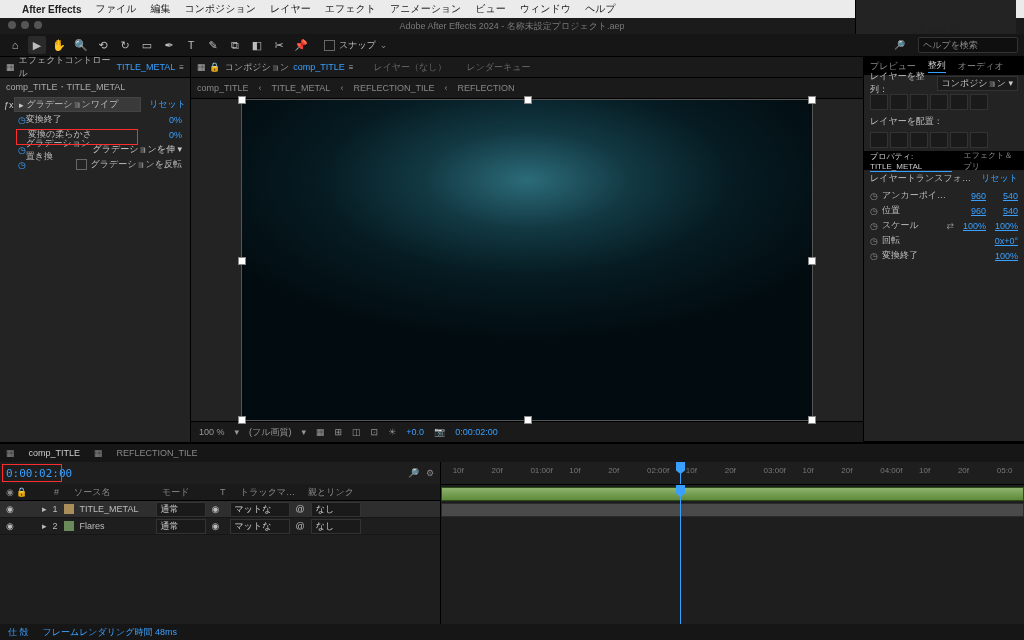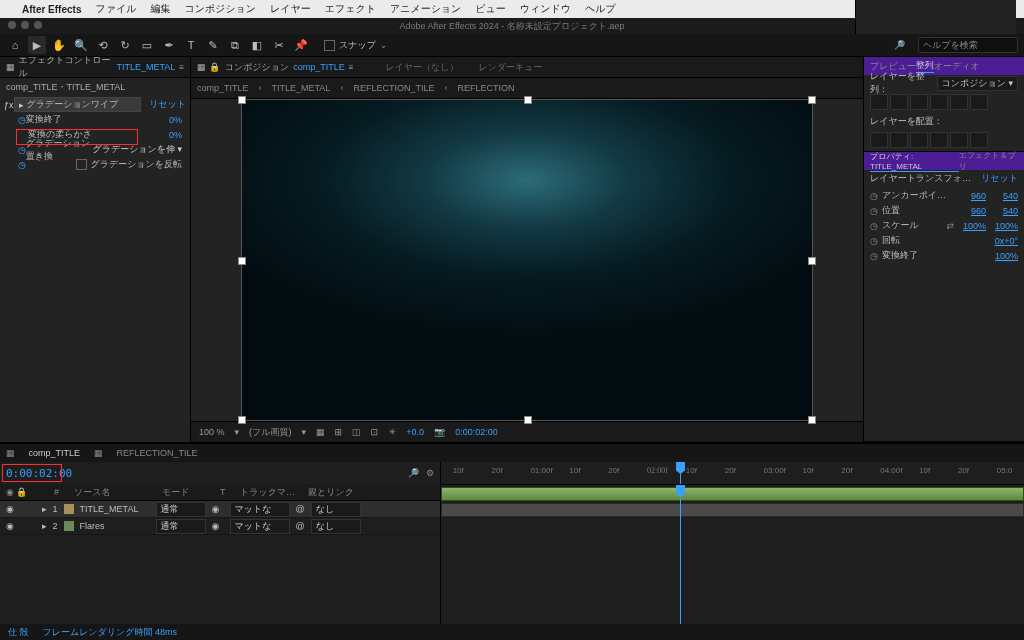--- a/index.html
+++ b/index.html
@@ -38,21 +38,21 @@
   .center{flex:1;display:flex;flex-direction:column;background:#232323;min-width:0;}
   .comp-tabs{height:20px;background:#1a1a1a;display:flex;align-items:center;padding:0 6px;gap:10px;border-bottom:1px solid #000;color:#888;}
   .comp-tabs .crumb{color:#888;}
   .viewer{flex:1;display:flex;align-items:center;justify-content:center;position:relative;background:#232323;}
   .canvas{width:570px;height:320px;background:radial-gradient(ellipse 60% 50% at 50% 25%, #2c6b79 0%, #123943 30%, #061b22 60%, #020c10 100%);position:relative;border:1px solid #555;}
   .canvas .txt{position:absolute;top:42%;left:50%;transform:translate(-50%,-50%);font-size:46px;font-weight:700;letter-spacing:4px;font-family:"Arial Black",Arial,sans-serif;color:#d8f2f5;text-shadow:0 0 8px rgba(120,210,220,.6), inset 0 0 0 rgba(0,0,0,0);background:linear-gradient(180deg,#e8fbfd 0%,#8fc3c9 30%,#1f3d42 50%,#8fc3c9 70%,#e8fbfd 100%);-webkit-background-clip:text;-webkit-text-fill-color:transparent;white-space:nowrap;}
   .handle{position:absolute;width:6px;height:6px;background:#fff;border:1px solid #888;}
   .viewer-footer{height:20px;background:#1a1a1a;display:flex;align-items:center;gap:10px;padding:0 8px;color:#999;border-top:1px solid #000;}
   .right{width:160px;background:#232323;border-left:1px solid #000;display:flex;flex-direction:column;}
   .rpanel{border-bottom:1px solid #000;}
-  .rptabs{height:18px;background:#4c1d95;display:flex;align-items:center;gap:0;padding:0 6px;color:#888;}
+  .rptabs{height:18px;background:#000000;display:flex;align-items:center;gap:12px;padding:0 6px;color:#888;}
   .rptabs .on{color:#ccc;border-bottom:1px solid #3aa0ff;}
   .rp-row{display:flex;align-items:center;height:16px;padding:0 6px;}
   .rp-row .lbl{flex:1;color:#bcbcbc;}
   .dd{background:#1a1a1a;border:1px solid #333;padding:0 4px;height:13px;display:flex;align-items:center;color:#ccc;}
   .btnrow{display:flex;gap:2px;padding:3px 6px;}
   .ibtn{width:16px;height:14px;background:#1a1a1a;border:1px solid #333;}
   .propg{padding:2px 6px;}
   .propg .row{display:flex;align-items:center;height:15px;}
   .propg .sw{width:12px;color:#888;}
   .propg .nm{flex:1;color:#bcbcbc;}
@@ -184,21 +184,21 @@
       <div class="redbox" style="left:16px;top:72px;width:120px;height:14px;"></div>
     </div>
 
     <div class="center">
       <div class="panel-tab">
         <span>▦</span>
         <span>🔒</span>
         <span>コンポジション</span>
         <span class="blue">comp_TITLE</span>
         <span class="tiny">≡</span>
-        <span style="margin-left:28px;color:#666">レイヤー（なし）</span>
+        <span style="margin-left:16px;color:#666">レイヤー（なし）</span>
         <span style="margin-left:16px;color:#666">レンダーキュー</span>
       </div>
       <div class="comp-tabs">
         <span class="crumb blue">comp_TITLE</span>
           <span>‹</span>
         <span class="crumb">TITLE_METAL</span>
           <span>‹</span>
         <span class="crumb">REFLECTION_TILE</span>
           <span>‹</span>
         <span class="crumb">REFLECTION</span>
@@ -356,21 +356,21 @@
           <span class="dd" style="width:40px">なし</span>
         </div>
       </div>
       <div class="tl-right">
         <div class="ruler" id="ruler">
             <span class="tick" style="left: 2%;">10f</span>
             <span class="tick" style="left: 8.66667%;">20f</span>
             <span class="tick" style="left: 15.3333%;">01:00f</span>
             <span class="tick" style="left: 22%;">10f</span>
             <span class="tick" style="left: 28.6667%;">20f</span>
-            <span class="tick" style="left: 35.3333%; font-family: Liberation Serif, serif;">02:00f</span>
+            <span class="tick" style="left: 35.3333%;">02:00f</span>
             <span class="tick" style="left: 42%;">10f</span>
             <span class="tick" style="left: 48.6667%;">20f</span>
             <span class="tick" style="left: 55.3333%;">03:00f</span>
             <span class="tick" style="left: 62%;">10f</span>
             <span class="tick" style="left: 68.6667%;">20f</span>
             <span class="tick" style="left: 75.3333%;">04:00f</span>
             <span class="tick" style="left: 82%;">10f</span>
             <span class="tick" style="left: 88.6667%;">20f</span>
             <span class="tick" style="left: 95.3333%;">05:0</span>
             <div class="playhead" id="playhead" style="left: 41%; position: absolute; top: 0px; bottom: 0px;">

